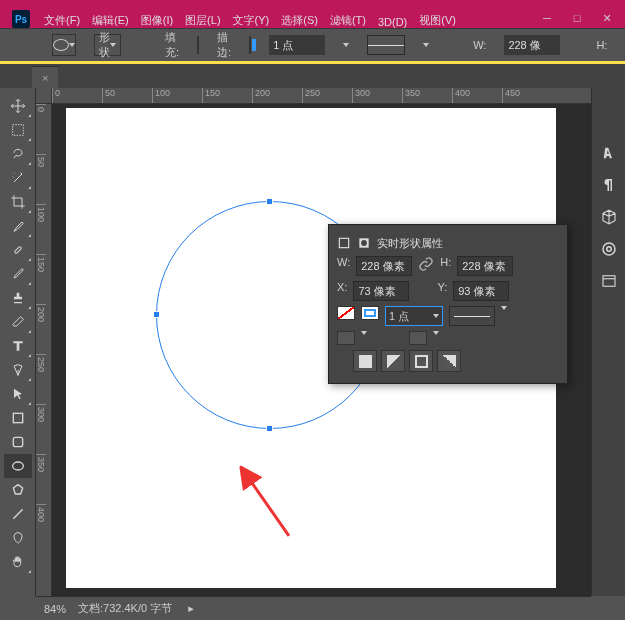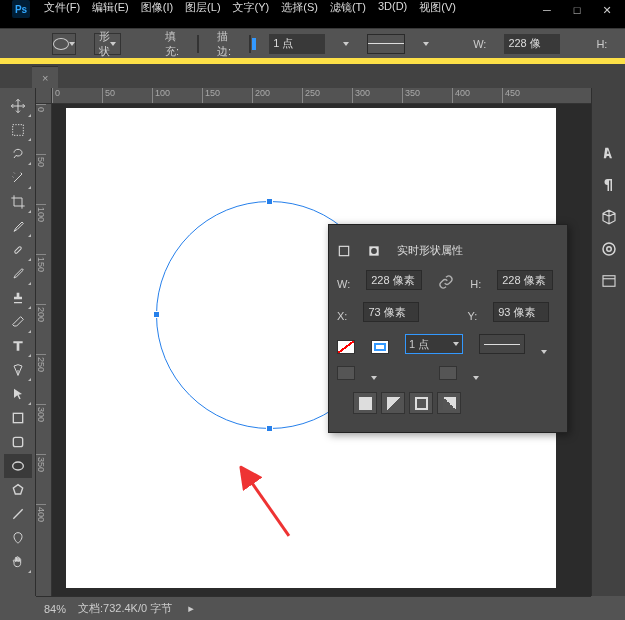--- a/index.html
+++ b/index.html
@@ -1,22 +1,22 @@
 <!DOCTYPE html>
 <html><head>
 <meta charset="utf-8">
 <style>
 *{margin:0;padding:0;box-sizing:border-box;font-family:"Microsoft YaHei",sans-serif;font-size:11px;color:#ccc;user-select:none}
 body{background:#535353;width:625px;height:620px;overflow:hidden;position:relative}
-.titlebar{height:28px;background:#000000;display:flex;align-items:flex-start;padding:0 4px}
+.titlebar{height:28px;background:#be185d;display:flex;align-items:flex-end;padding:0 4px}
 .ps-logo{width:18px;height:18px;background:#001e36;color:#31a8ff;font-weight:bold;font-size:10px;display:flex;align-items:center;justify-content:center;border-radius:2px;margin:0 8px}
 .menu-item{padding:0 6px;cursor:default;color:#ddd}
 .win-controls{margin-left:auto;display:flex;gap:2px}
 .win-btn{width:28px;height:20px;display:flex;align-items:center;justify-content:center;color:#ccc}
-.options-bar{height:36px;background:#535353;border-top:1px solid #383838;border-bottom:6px solid #fde047;display:flex;align-items:center;padding:0 8px;gap:18px}
+.options-bar{height:36px;background:#535353;border-top:1px solid #383838;border-bottom:3px solid #fde047;display:flex;align-items:center;padding:0 8px;gap:18px}
 .home-icon{width:18px;height:18px}
 .tool-preset{width:42px;height:22px;background:#535353;border:1px solid #333;display:flex;align-items:center;justify-content:center}
 .ellipse-shape{width:16px;height:12px;border:1.5px solid #ccc;border-radius:50%}
 .dropdown{width:58px;height:22px;background:#535353;border:1px solid #333;display:flex;align-items:center;justify-content:space-between;padding:0 4px}
 .caret{width:0;height:0;border-left:3px solid transparent;border-right:3px solid transparent;border-top:4px solid #ccc}
 .swatch{width:24px;height:18px;border:1px solid #333}
 .swatch-none{background:linear-gradient(to bottom right,#fff 0%,#fff 45%,red 45%,red 55%,#fff 55%,#fff 100%)}
 .swatch-stroke{background:#fff;position:relative}
 .swatch-stroke::after{content:"";position:absolute;inset:2px;border:2px solid #3399ff}
 .num-input{width:56px;height:20px;background:#393939;border:none;color:#ddd;padding:0 4px;text-align:left}
@@ -42,21 +42,21 @@
 .arrow{position:absolute;left:170px;top:350px;transform:rotate(-35deg)}
 .right-panels{width:34px;background:#424242;border-left:1px solid #2e2e2e;display:flex;flex-direction:column;align-items:center;padding-top:56px;gap:14px}
 .right-panels .picon{width:18px;height:18px;color:#d6d6d6}
 .status-bar{position:absolute;bottom:0;left:36px;right:34px;height:24px;background:#535353;border-top:1px solid #2e2e2e;display:flex;align-items:center;padding:0 8px;gap:12px;color:#ccc}
 .prop-panel{position:absolute;top:224px;left:328px;width:240px;background:#454545;border:1px solid #222;box-shadow:2px 2px 8px rgba(0,0,0,.4)}
 .pp-tabs{height:24px;background:#383838;display:flex;align-items:center;padding:0 4px;gap:2px}
 .pp-tab{padding:3px 8px;color:#999}
 .pp-tab.active{background:#454545;color:#ddd}
 .pp-expand{margin-left:auto;display:flex;gap:4px;align-items:center;color:#aaa}
 .pp-body{padding:6px 8px}
-.pp-row{display:flex;align-items:flex-end;gap:16px;margin:12px 0}
+.pp-row{display:flex;align-items:flex-start;gap:6px;margin:5px 0}
 .pp-label{color:#ddd}
 .pp-section{display:flex;align-items:center;gap:4px;margin:6px 0;color:#ddd}
 .disclosure{width:0;height:0;border-top:4px solid transparent;border-bottom:4px solid transparent;border-left:5px solid #ccc;transform:rotate(90deg)}
 .pp-input{width:56px;height:20px;background:#393939;border:1px solid #2a2a2a;color:#ddd;padding:0 4px}
 .link-icon{width:16px;height:16px;opacity:.8}
 .sw-combo{width:58px;height:20px;background:#393939;border:1px solid #2a2a2a;display:flex;align-items:center;justify-content:space-between;padding:0 3px}
 .sw-combo.selected{border:1px solid #3399ff}
 .line-sample{width:46px;height:20px;border:1px solid #2a2a2a;display:flex;align-items:center;justify-content:center}
 .line-sample .ln{width:36px;height:1px;background:#ddd}
 .path-btns{display:flex;gap:4px;margin-left:16px}

